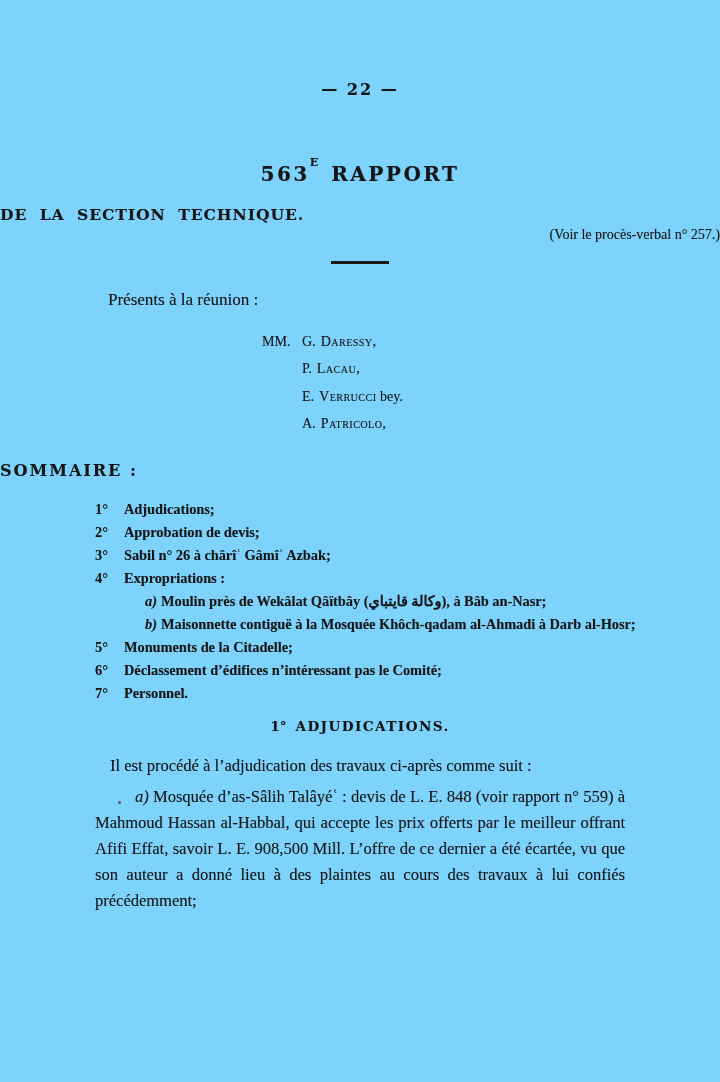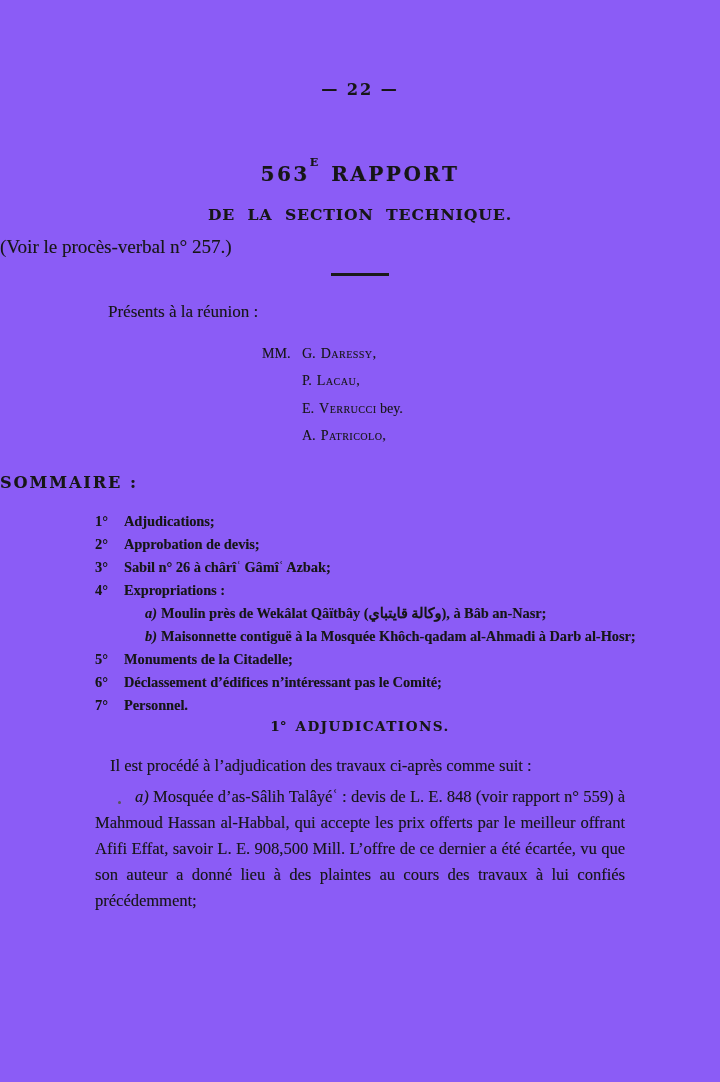--- a/index.html
+++ b/index.html
@@ -1,20 +1,20 @@
 <!DOCTYPE html>
 <html><head>
 <meta charset="utf-8">
 <style>
   html, body { margin:0; padding:0; background:#ffffff; }
   .page {
     position: relative;
     width: 720px;
     height: 1082px;
-    background: #8b5cf6;
+    background: #7dd3fc;
     overflow: hidden;
     color: #161616;
     font-family: "Liberation Serif", "DejaVu Serif", serif;
     text-shadow: 0.35px 0.2px 0 rgba(25,25,25,0.35);
   }
   .heading-face { font-family: "DejaVu Serif", "Liberation Serif", serif; }
 
   .pagenum {
     padding-top: 80px;
     text-align: center;
@@ -33,31 +33,29 @@
   .title1 .ord {
     font-size: 11px;
     font-weight: bold;
     position: relative;
     top: -7px;
     letter-spacing: 0;
   }
   .title1 .tword { margin-left: 13px; }
   .title2 {
     margin-top: 18px;
-    text-align: center;
     font-size: 15.5px;
     font-weight: bold;
     letter-spacing: 1px;
     word-spacing: 6px;
     line-height: 20px;
   }
   .title3 {
-    margin-top: 12px;
-    text-align: left;
-    font-size: 19px;
+    text-align: right;
+    font-size: 14px;
     line-height: 20px;
   }
   .rule {
     margin: 16px auto 0;
     width: 58px;
     height: 3px;
     background: #1a1a1a;
   }
   .dateline {
     margin-top: 28px;
@@ -93,20 +91,21 @@
     width: 545px;
     font-size: 14.3px;
     font-weight: bold;
     line-height: 23px;
   }
   .som-row { white-space: nowrap; }
   .som-num { display: inline-block; width: 29px; }
   .som-row.sub { padding-left: 50px; }
   .som-row.sub .som-num { width: 16px; font-style: italic; }
   .adj-heading {
+    margin-top: 12px;
     text-align: center;
     font-size: 13.5px;
     font-weight: bold;
     letter-spacing: 1.5px;
     line-height: 18px;
   }
   .adj-heading .hnum { margin-right: 9px; letter-spacing: 0; }
   .para {
     margin: 0 95px 0 95px;
     width: 530px;

